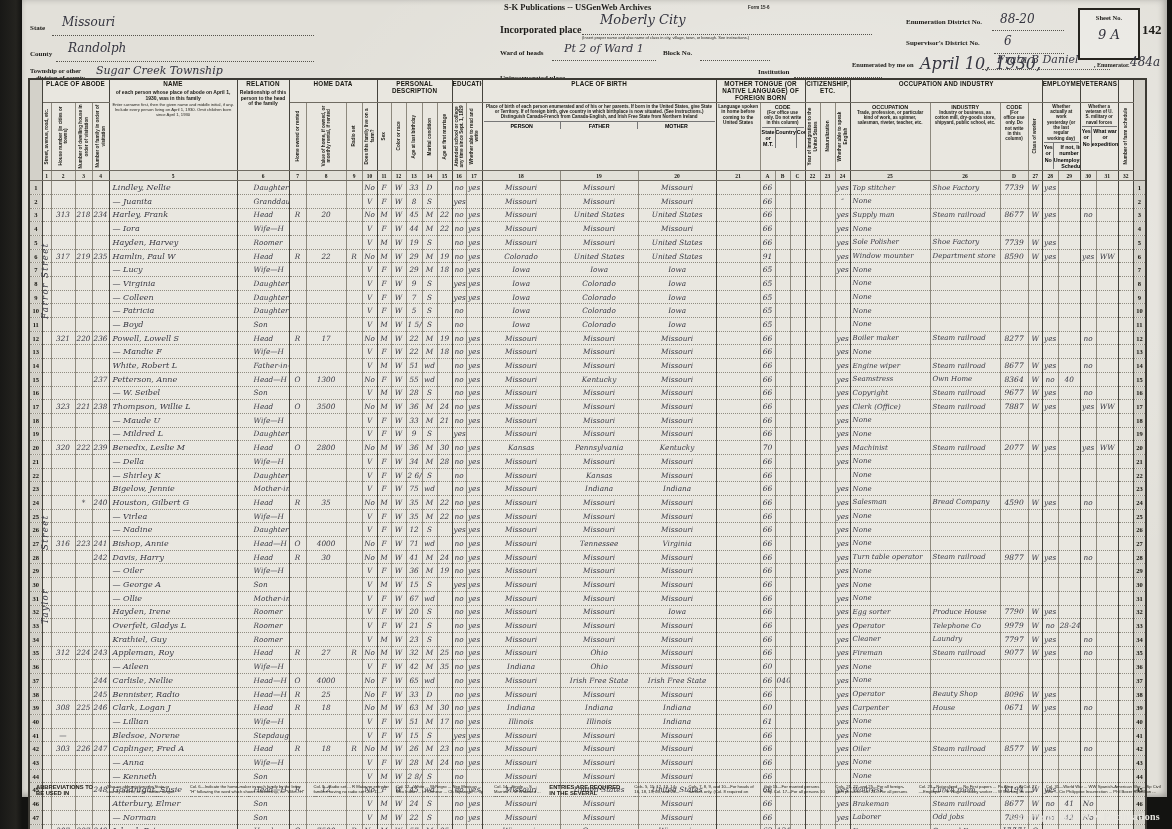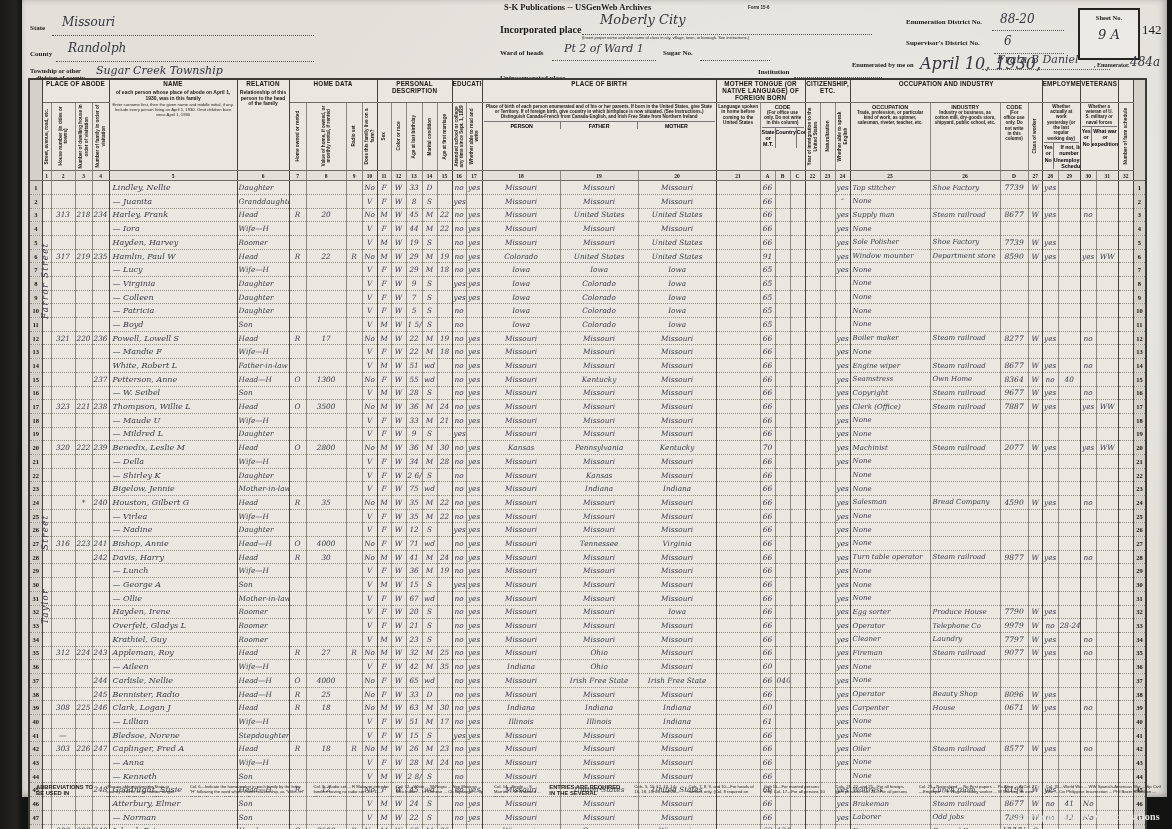--- a/index.html
+++ b/index.html
@@ -46,34 +46,34 @@
   .bd{vertical-align:top;padding:1px 1px;}
   .bt{font:bold 5.5px "Liberation Sans",sans-serif;text-align:center;color:#16150f;}
   .bp{font:bold 4.5px/1.18 "Liberation Sans",sans-serif;text-align:center;color:#1a1914;padding:0 2px;}
   .sr{display:flex;border-top:1px solid #777;margin-top:1px;}
   .sr>div{flex:1;text-align:center;font:bold 5.3px/1.2 "Liberation Sans",sans-serif;border-right:1px solid #777;padding-top:1px;}
   .sr>div:last-child{border-right:none;}
   .num{font:bold 5.5px "Liberation Serif",serif;text-align:center;background:#e2e0d8;color:#16150f;}
   .ln{font:bold 6.5px "Liberation Serif",serif;background:#d3d1c9;text-align:center;color:#16150f;}
   td.hw{font-family:"DejaVu Serif",serif;font-style:italic;font-size:7.3px;color:#383842;white-space:nowrap;text-align:center;}
   td.nm{text-align:left;padding-left:3px;font-size:8px;}
-  td.rel{text-align:left;padding-left:1px;font-size:7.3px;}
+  td.rel{text-align:left;padding-left:16px;font-size:7.3px;}
   td.pb{font-size:7.3px;}
   td.oc{text-align:left;padding-left:2px;font-size:7px;}
   td.cd{font-size:7.5px;color:#30303a;}
   td.st{}
   .street-hw{position:absolute;writing-mode:vertical-rl;transform:rotate(180deg);
     font:italic 8.5px "DejaVu Serif",serif;color:#3a3a45;left:12px;width:11px;
     text-align:center;letter-spacing:1.5px;overflow:hidden;}
   #footerstrip{position:absolute;left:14px;right:6px;top:784px;height:13px;overflow:hidden;
     display:flex;gap:7px;align-items:flex-start;color:#222019;}
   #footerstrip .fb{font:4.2px/1.25 "Liberation Sans",sans-serif;max-width:120px;}
   #footerstrip .ft{font:bold 5.8px/1.1 "Liberation Sans",sans-serif;max-width:95px;}
   #copyright{position:absolute;right:12px;bottom:7px;color:#e6e4df;font:bold 10px "Liberation Serif",serif;letter-spacing:.3px;}
-  .stamp{font-family:"Liberation Serif",serif;font-weight:normal;}
+  .stamp{font-family:"Liberation Serif",serif;font-weight:bold;}
 </style>
 </head>
 <body>
 
 <div id="paper">
 
   <div class="p" style="left:482px;top:2px;font:bold 8.5px 'Liberation Serif',serif;">S-K Publications -- USGenWeb Archives</div>
   <div class="p" style="left:726px;top:5px;font:bold 4.5px 'Liberation Sans',sans-serif;">Form 15-6</div>
 
 
@@ -92,21 +92,21 @@
   <span class="p note" style="left:62px;top:82px;">(Insert proper name and also name of class, as township, town, precinct, district, etc.  See instructions.)</span>
 
   <span class="p lbl" style="left:478px;top:24px;font-size:10px;">Incorporated place</span>
   <span class="h" style="left:578px;top:12px;font-size:13px;">Moberly City</span>
   <span class="dots" style="left:560px;top:33px;width:290px;"></span>
   <span class="p note" style="left:560px;top:36px;">(Insert proper name and also name of class in city, village, town, or borough.  See instructions.)</span>
 
   <span class="p lbl" style="left:478px;top:50px;">Ward of heads</span>
   <span class="h" style="left:542px;top:42px;font-size:11px;">Pt 2 of Ward 1</span>
   <span class="dots" style="left:530px;top:59px;width:104px;"></span>
-  <span class="p lbl" style="left:641px;top:50px;">Sugar No.</span>
+  <span class="p lbl" style="left:641px;top:50px;">Block No.</span>
   <span class="dots" style="left:678px;top:59px;width:70px;"></span>
 
   <span class="p lbl" style="left:478px;top:75px;">Unincorporated place</span>
   <span class="dots" style="left:556px;top:82px;width:294px;"></span>
   <span class="p note" style="left:560px;top:85px;">(Enter name of any unincorporated place having approximately 500 inhabitants or more.  See instructions.)</span>
 
   <span class="p lbl" style="left:736px;top:69px;">Institution</span>
   <span class="dots" style="left:772px;top:76px;width:88px;"></span>
   <span class="p note" style="left:736px;top:79px;font-size:3.8px;">(Insert name of institution, if any, and indicate the lines on which the entries are made.  See instructions.)</span>
 
@@ -1443,21 +1443,21 @@
             <td class="hw c hb"></td>
             <td class="hw c hb"></td>
             <td class="ln">28</td>
           </tr>
           <tr>
             <td class="ln hb">29</td>
             <td class="st"></td>
             <td class="hw c"></td>
             <td class="hw c"></td>
             <td class="hw c hb"></td>
-            <td class="hw nm hb">—  Lunch</td>
+            <td class="hw nm hb">—  Oiler</td>
             <td class="hw rel hb">Wife—H</td>
             <td class="hw c"></td>
             <td class="hw c"></td>
             <td class="hw c"></td>
             <td class="hw c hb">V</td>
             <td class="hw c">F</td>
             <td class="hw c">W</td>
             <td class="hw c">36</td>
             <td class="hw c">M</td>
             <td class="hw c hb">19</td>

